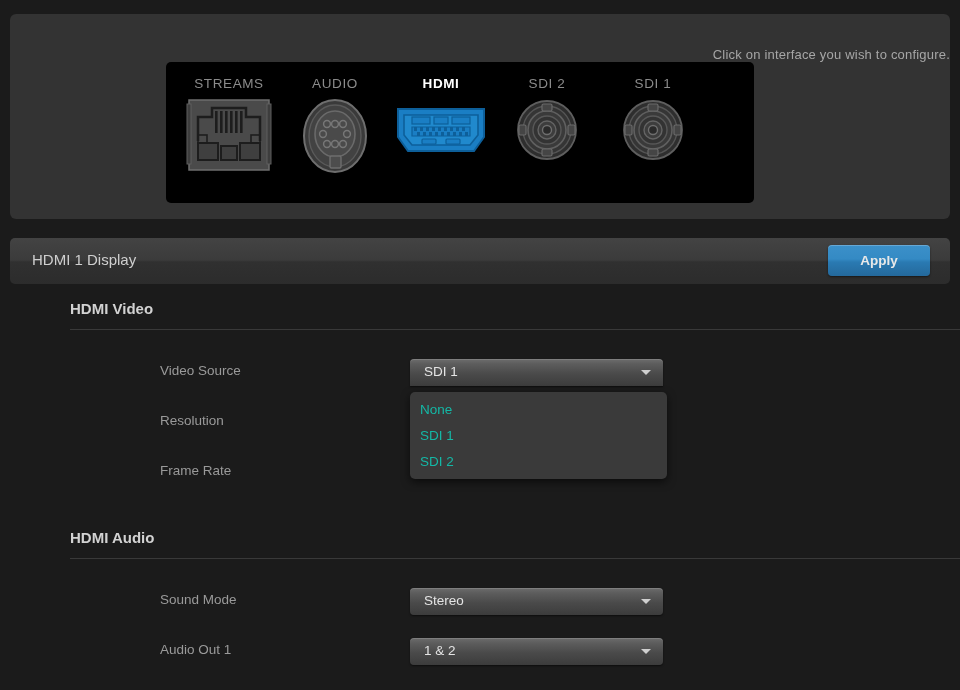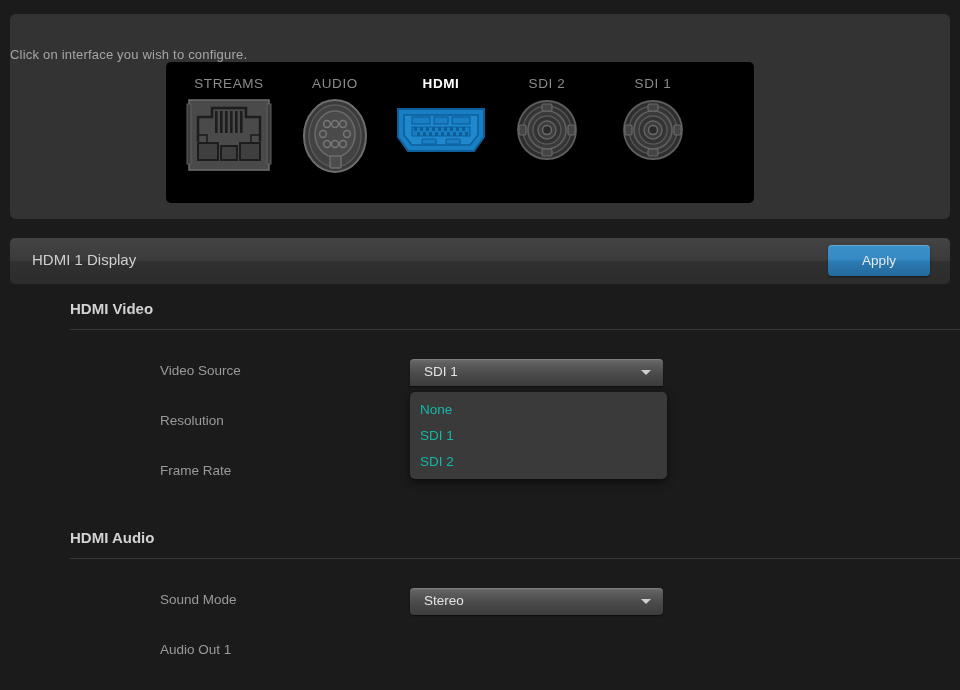--- a/index.html
+++ b/index.html
@@ -14,21 +14,21 @@
   #interface-panel {
     position: absolute;
     left: 10px; top: 14px;
     width: 940px; height: 205px;
     background: #333333;
     border-radius: 6px;
   }
   #picker-instruction {
     position: absolute;
     left: 0; top: 33px; width: 100%;
-    text-align: left;
+    text-align: right;
     font-size: 13px;
     color: #a6a6a6;
     letter-spacing: .2px;
   }
   #connector-board {
     position: absolute;
     left: 156px; top: 48px;
     width: 588px; height: 141px;
     background: #000000;
     border-radius: 5px;
@@ -70,20 +70,21 @@
     right: 20px; top: 7px;
     width: 102px; height: 31px;
     border: none;
     border-radius: 4px;
     background: linear-gradient(to bottom, #3b90c9 0%, #348ac4 45%, #2a7ab2 55%, #24699c 100%);
     box-shadow: inset 0 1px 0 rgba(255,255,255,.22), 0 1px 2px rgba(0,0,0,.5);
     color: #e8e8e8;
     font-family: "Liberation Sans", sans-serif;
     font-size: 13.5px;
     cursor: pointer;
+    font-weight: bold;
   }
 
   
   .form-section { position: absolute; left: 0; width: 960px; margin-left: 40px; }
   #video-section { top: 300px; }
   #audio-section { top: 529px; }
   .section-heading {
     margin-left: 30px;
     font-size: 15px;
     font-weight: bold;
@@ -321,13 +322,17 @@
 <div class="form-row" style="top:588px">
   <div class="row-label">Sound Mode</div>
   <div class="select-box">
     <span class="select-value">Stereo</span>
     <span class="select-arrow"></span>
   </div>
 </div>
 
 <div class="form-row" style="top:638px">
   <div class="row-label">Audio Out 1</div>
+  <div class="select-box">
+    <span class="select-value">1 &amp; 2</span>
+    <span class="select-arrow"></span>
+  </div>
 </div>
 
 </body></html>

